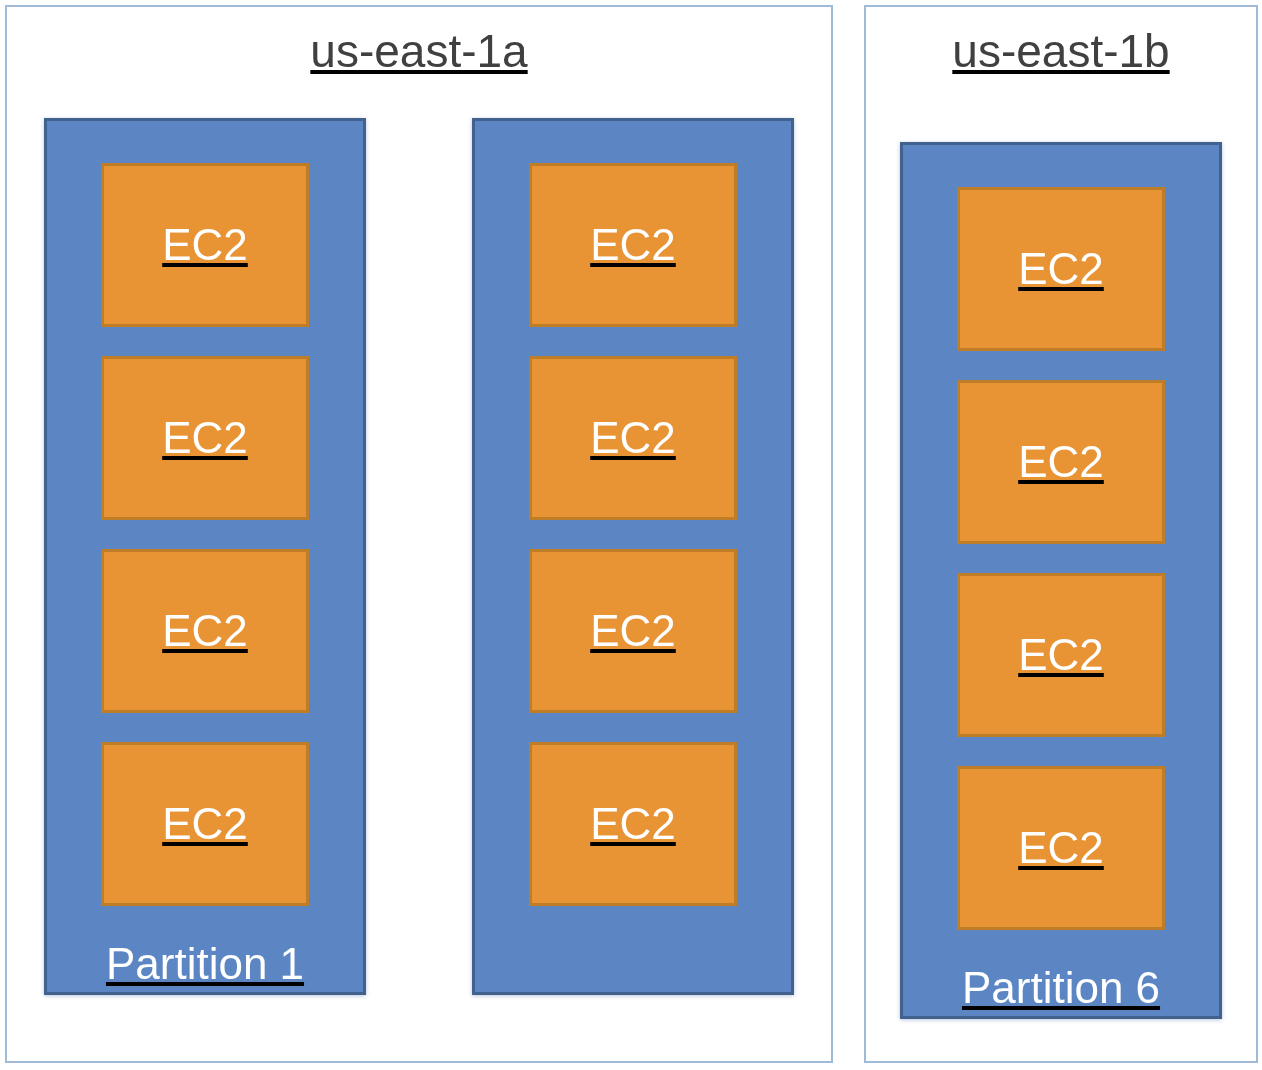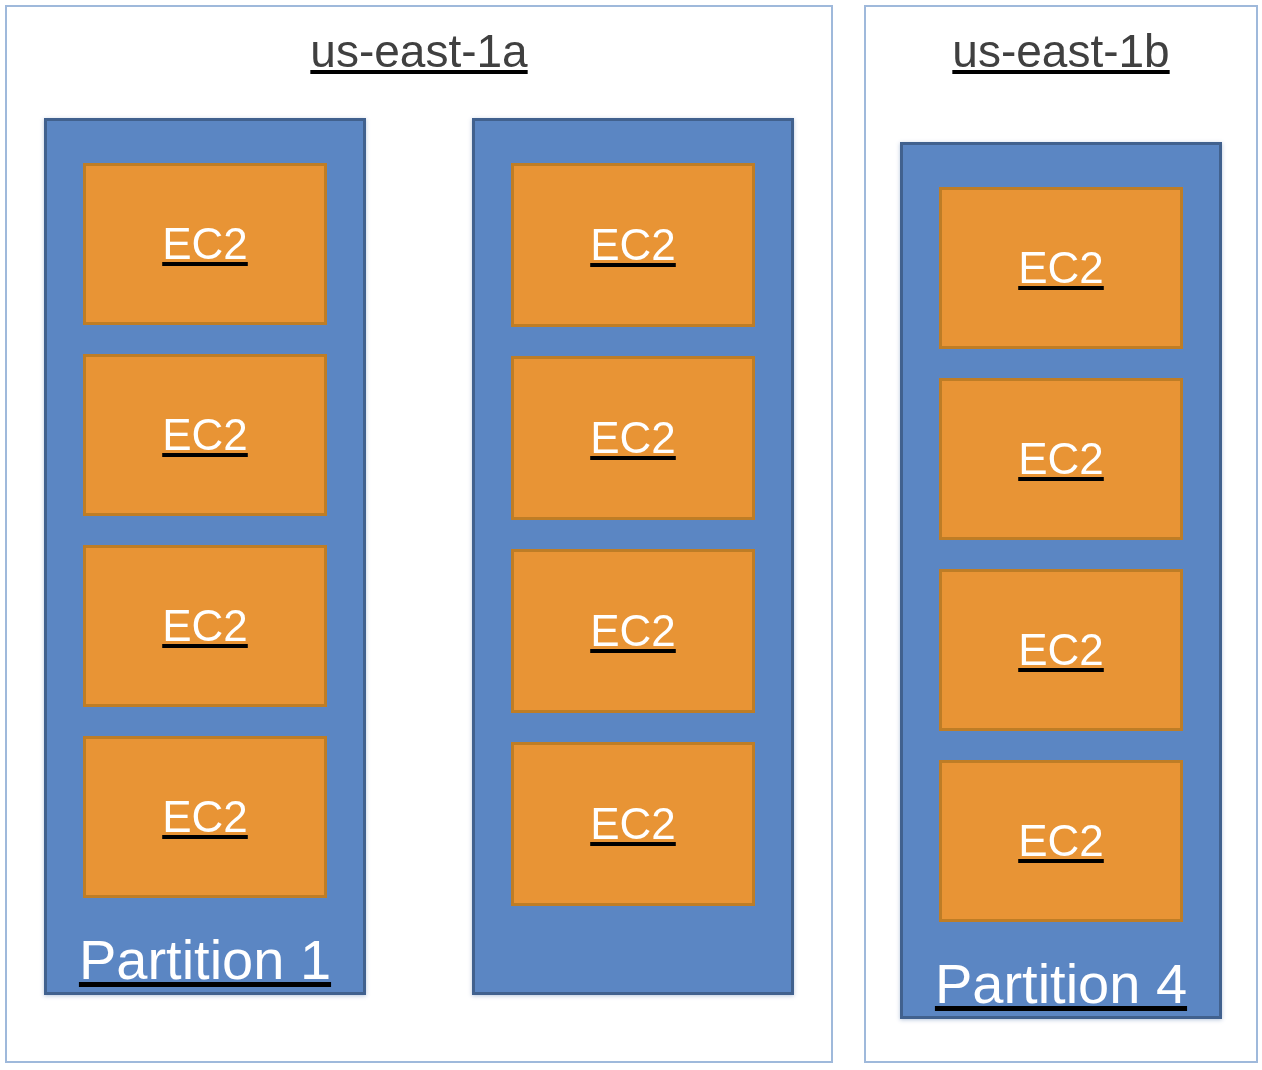--- a/index.html
+++ b/index.html
@@ -60,39 +60,39 @@
     background: var(--partition-fill, #5B86C3);
     border: 3px solid var(--partition-border, #41618E);
     box-shadow: 0 1px 4px rgba(100, 130, 180, 0.45);
     display: flex;
     flex-direction: column;
     align-items: center;
     padding-top: 42px;
   }
 
   .ec2 {
-    width: 244px;
+    width: 208px;
     height: 164px;
     box-sizing: border-box;
     background: var(--instance-fill, #E89435);
     border: 3px solid var(--instance-border, #BE7D26);
     margin-bottom: 29px;
     display: flex;
     align-items: center;
     justify-content: center;
     font-size: 44px;
     color: var(--instance-label-color, #FFFFFF);
   }
 
   .partition-label {
     flex: 1;
     display: flex;
     align-items: center;
     justify-content: center;
-    font-size: 56px;
+    font-size: 44px;
     color: var(--instance-label-color, #FFFFFF);
     white-space: nowrap;
   }
 </style>
 </head>
 <body>
 
 <div class="canvas">
 
   <div class="zone zone-a">
@@ -143,19 +143,19 @@
         </div>
         <div class="ec2">
           <span>EC2</span>
         </div>
         <div class="ec2">
           <span>EC2</span>
         </div>
         <div class="ec2">
           <span>EC2</span>
         </div>
-        <div class="partition-label">Partition 4</div>
+        <div class="partition-label">Partition 6</div>
       </div>
 
     </div>
   </div>
 
 </div>
 
 </body></html>

